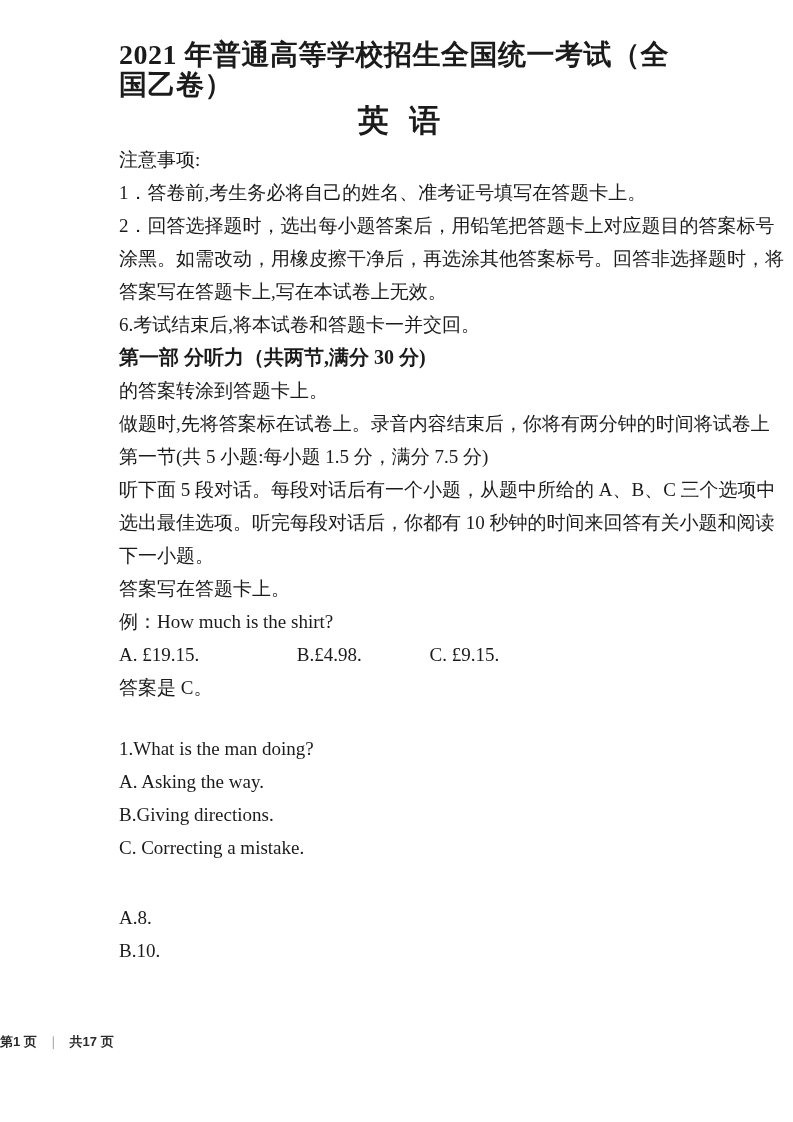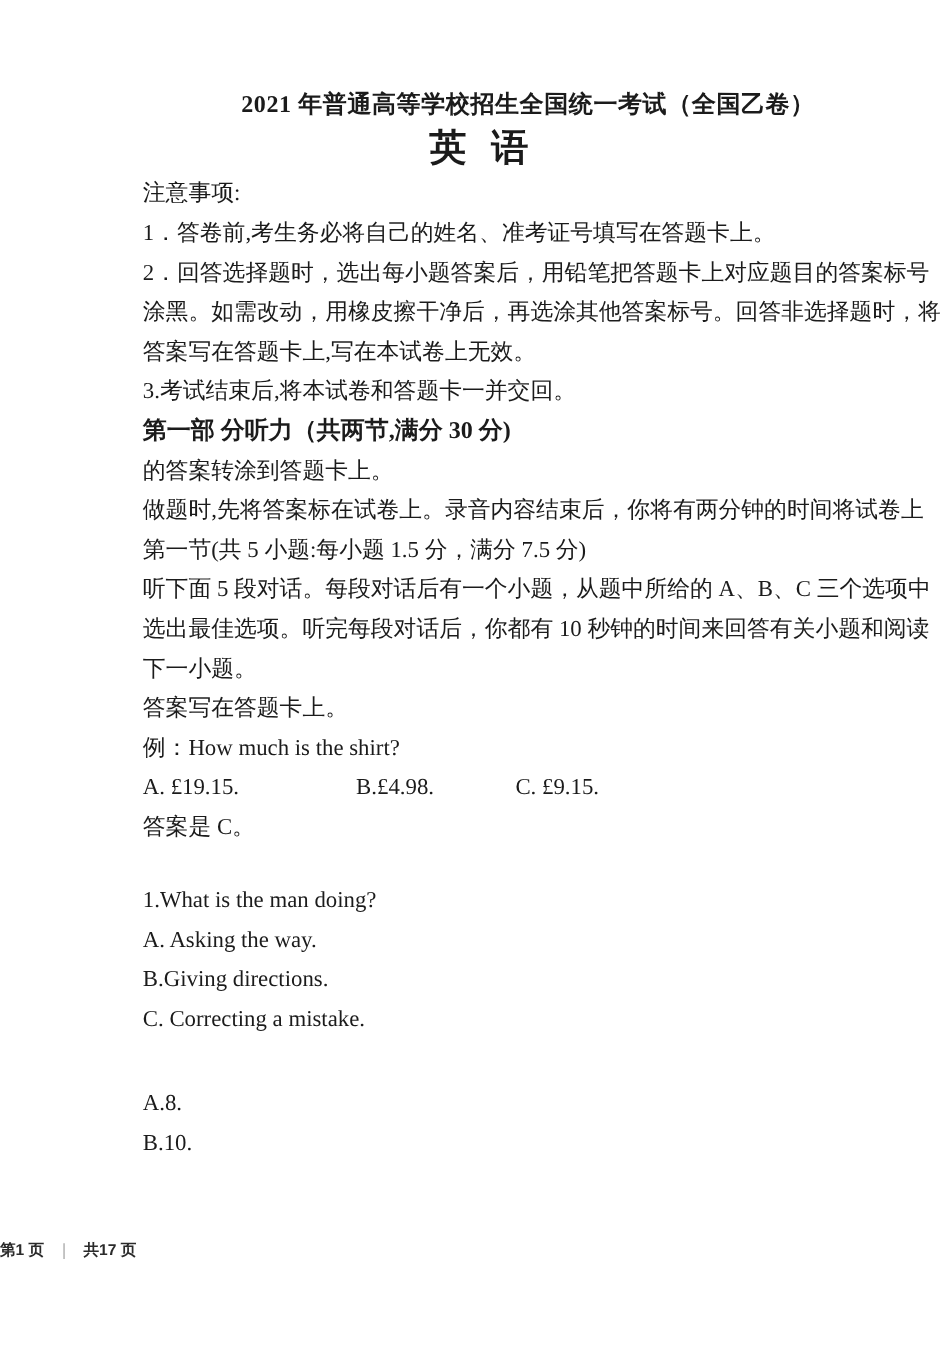--- a/index.html
+++ b/index.html
@@ -16,23 +16,23 @@
     color: #1b1b1b;
     overflow: hidden;
   }
   .content {
     position: absolute;
     left: 119px;
     right: 114px;
     top: 0;
   }
   .exam-title {
-    margin-top: 72px;
-    text-align: right;
-    font-size: 20px;
+    margin-top: 40px;
+    text-align: left;
+    font-size: 28px;
     font-weight: bold;
     letter-spacing: 0.5px;
     line-height: 30px;
   }
   .subject-title {
     margin-top: 1px;
     text-align: center;
     font-size: 31px;
     font-weight: bold;
     font-family: "Liberation Sans", "DejaVu Sans", sans-serif;
@@ -83,21 +83,21 @@
 
     <div class="exam-title">2021 年普通高等学校招生全国统一考试（全国乙卷）</div>
     <div class="subject-title">英 语</div>
 
     <div class="body-block">
       <div class="line">注意事项:</div>
       <div class="line">1．答卷前,考生务必将自己的姓名、准考证号填写在答题卡上。</div>
       <div class="line">2．回答选择题时，选出每小题答案后，用铅笔把答题卡上对应题目的答案标号</div>
       <div class="line">涂黑。如需改动，用橡皮擦干净后，再选涂其他答案标号。回答非选择题时，将</div>
       <div class="line">答案写在答题卡上,写在本试卷上无效。</div>
-      <div class="line">3.考试结束后,将本试卷和答题卡一并交回。</div>
+      <div class="line">6.考试结束后,将本试卷和答题卡一并交回。</div>
     </div>
 
     <div>
       <div class="line bold">第一部 分听力（共两节,满分 30 分)</div>
       <div class="line">的答案转涂到答题卡上。</div>
       <div class="line">做题时,先将答案标在试卷上。录音内容结束后，你将有两分钟的时间将试卷上</div>
       <div class="line">第一节(共 5 小题:每小题 1.5 分，满分 7.5 分)</div>
       <div class="line">听下面 5 段对话。每段对话后有一个小题，从题中所给的 A、B、C 三个选项中</div>
       <div class="line">选出最佳选项。听完每段对话后，你都有 10 秒钟的时间来回答有关小题和阅读</div>
       <div class="line">下一小题。</div>

